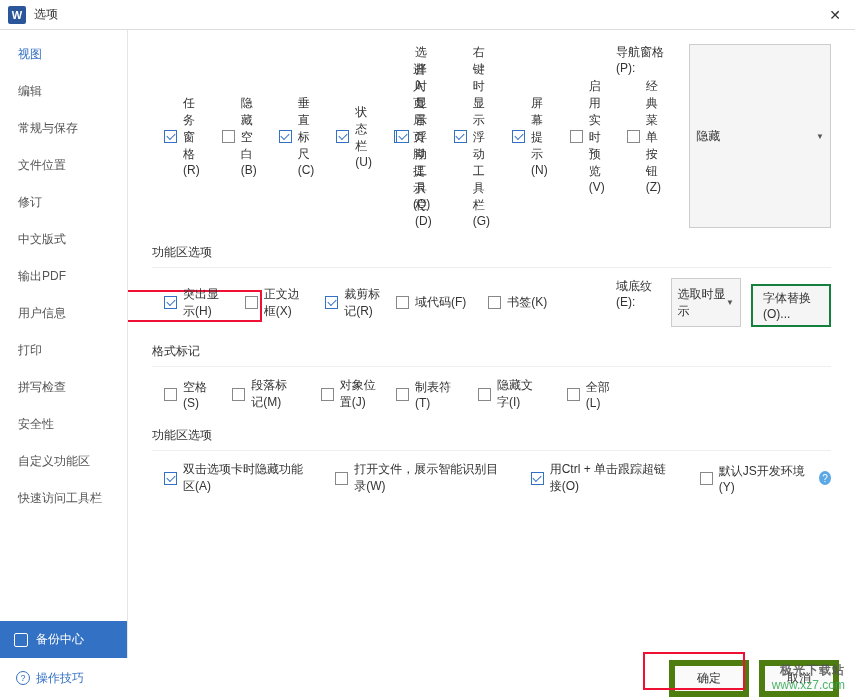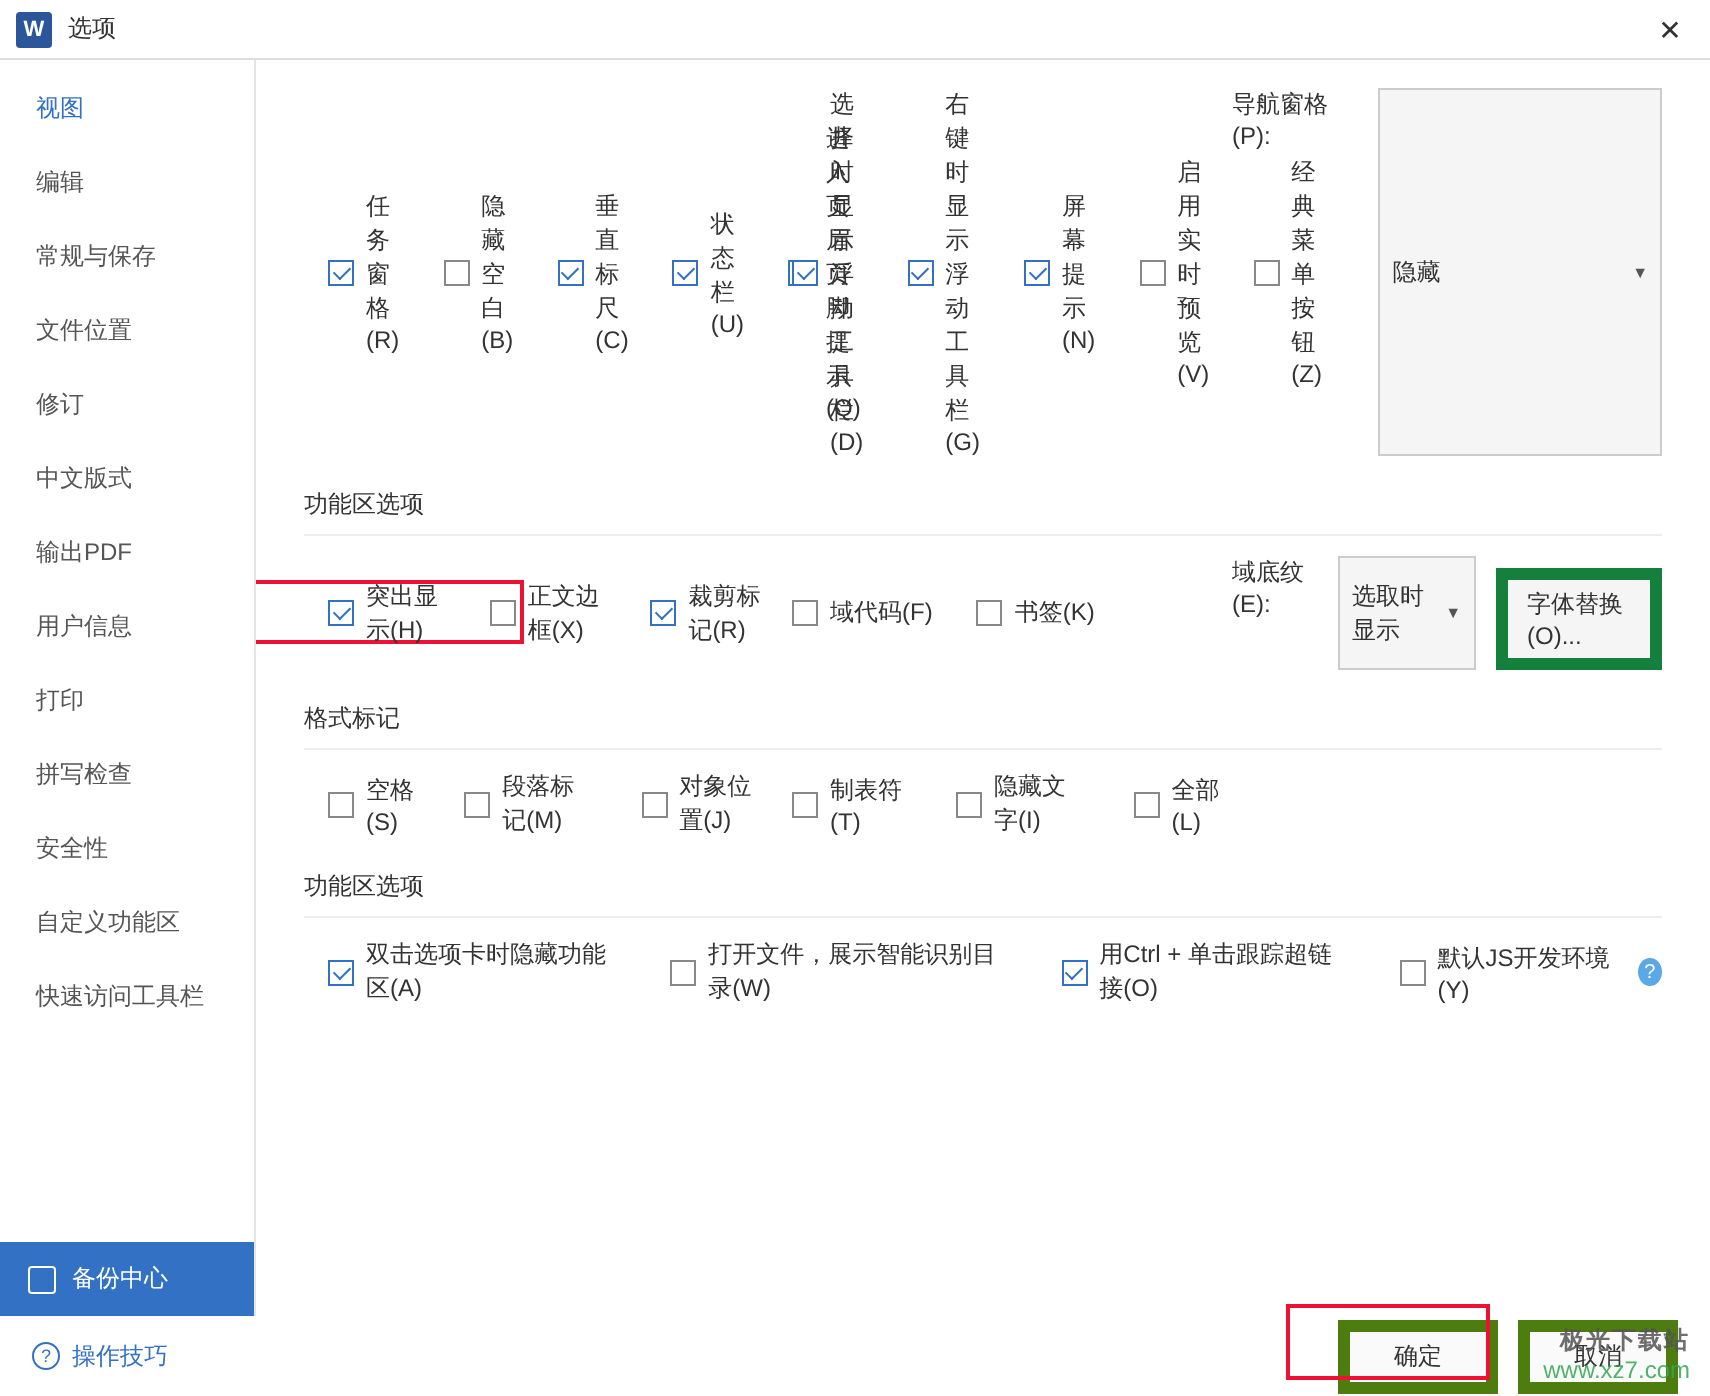--- a/index.html
+++ b/index.html
@@ -23,21 +23,21 @@
 .col1 { width: 232px; }
 .col2 { width: 232px; }
 .col3 { flex: 1; }
 .checkbox { display: flex; align-items: center; gap: 6px; cursor: pointer; padding-left: 12px; position: relative; }
 .cb { width: 13px; height: 13px; border: 1px solid #888; display: inline-flex; align-items: center; justify-content: center; background: #fff; flex-shrink: 0; }
 .cb.checked { border-color: #3371c4; }
 .cb.checked::after { content: ""; width: 7px; height: 4px; border-left: 1.5px solid #3371c4; border-bottom: 1.5px solid #3371c4; transform: rotate(-45deg); margin-top: -2px; }
 .highlight-red { border: 2px solid #e13; position: absolute; }
 .select { border: 1px solid #ccc; background: #f5f5f5; padding: 3px 6px; display: flex; align-items: center; justify-content: space-between; cursor: pointer; width: 150px; }
 .select .arrow { font-size: 8px; color: #555; }
-.btn { border: 6px solid #15803d; background: #f5f5f5; padding: 4px 10px; cursor: pointer; display: inline-block; }
+.btn { border: 2px solid #15803d; background: #f5f5f5; padding: 4px 10px; cursor: pointer; display: inline-block; }
 .label { padding-left: 0; color: #333; margin-bottom: 6px; }
 .footer { height: 40px; display: flex; align-items: center; padding: 0 16px; border-top: 0; }
 .footer-link { color: #3371c4; display: flex; align-items: center; gap: 6px; cursor: pointer; }
 .footer-link .qicon { width: 14px; height: 14px; border: 1.5px solid #3371c4; border-radius: 50%; display: flex; align-items: center; justify-content: center; font-size: 9px; }
 .footer-spacer { flex: 1; }
 .footer-btn { border: 6px solid #4d7c0f; background: #fafafa; padding: 4px 22px; margin-left: 10px; cursor: pointer; }
 .help-icon { width: 14px; height: 14px; border-radius: 50%; background: #5aa9e6; color: #fff; display: inline-flex; align-items: center; justify-content: center; font-size: 10px; margin-left: 6px; }
 .watermark { position: absolute; right: 10px; bottom: 6px; font-size: 12px; color: #32a852; opacity: 0.85; pointer-events: none; text-align: right; line-height: 1.2; }
 .watermark .l1 { color: #555; font-weight: bold; letter-spacing: 1px; margin-top: 40px; }
 </style>

